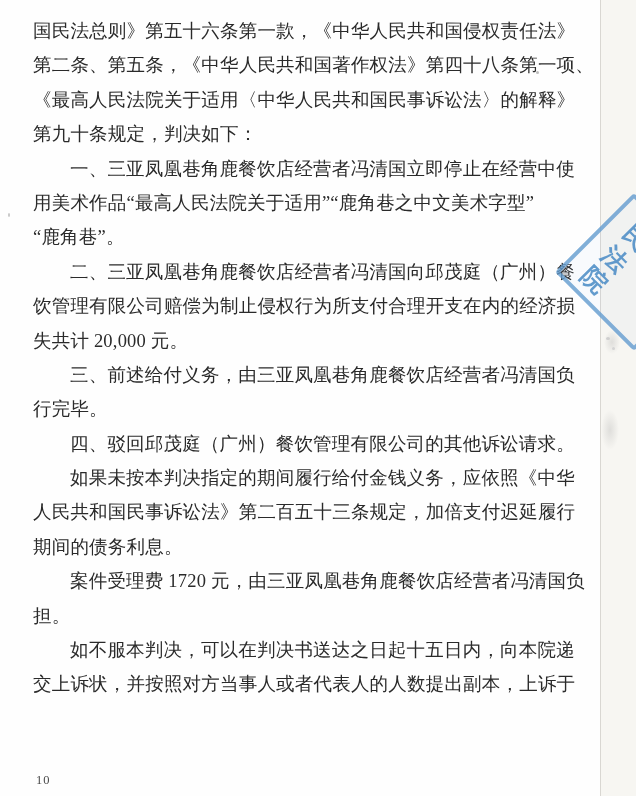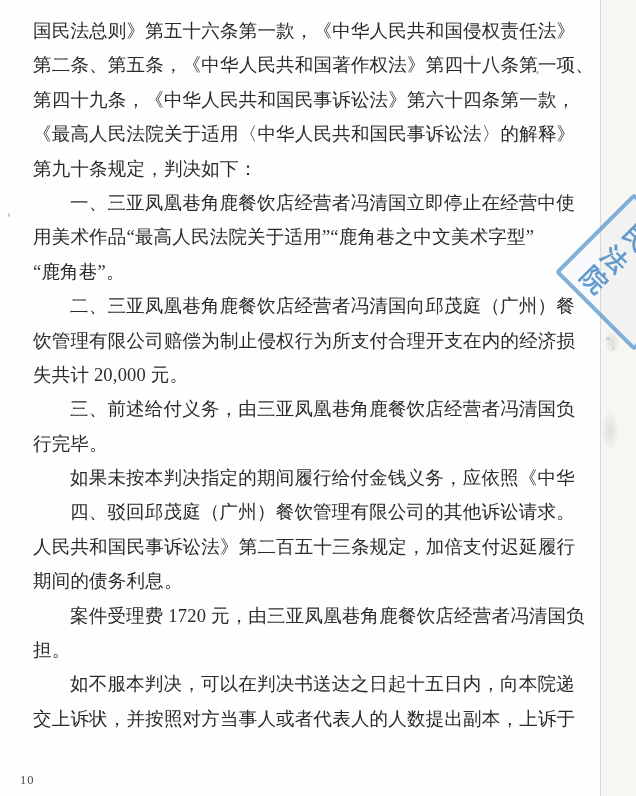--- a/index.html
+++ b/index.html
@@ -30,21 +30,21 @@
   .text-body{
     position:absolute;top:14px;left:33px;width:552px;
     font-size:18.5px;line-height:34.4px;
     color:#2a2a2a;
     letter-spacing:0.2px;
   }
   .line{white-space:nowrap;height:34.4px;}
   .line.indent{padding-left:37px;}
 
   .page-number{
-    position:absolute;left:20px;top:773px;
+    position:absolute;left:36px;top:773px;
     font-size:12.5px;color:#4a4a4a;letter-spacing:1px;
   }
 
   
   .stamp{
     position:absolute;left:578px;top:216px;
     width:112px;height:112px;
     transform:rotate(45deg);
     border:4px solid rgba(96,154,206,0.78);
     border-radius:4px;
@@ -74,33 +74,32 @@
   <div class="smudge" style="left:601px;top:410px;width:18px;height:40px;"></div>
   <div class="smudge" style="left:604px;top:330px;width:16px;height:24px;"></div>
   <div class="speck" style="left:606px;top:337px;width:4px;height:3px;background:#cfcfcf;"></div>
   <div class="speck" style="left:612px;top:347px;width:3px;height:3px;background:#d4d4d4;"></div>
   <div class="speck" style="left:536px;top:71px;width:3px;height:3px;background:#bdbdbd;"></div>
   <div class="speck" style="left:8px;top:213px;width:2px;height:4px;background:#c6c6c6;"></div>
 
   <div class="text-body">
       <div class="line">国民法总则》第五十六条第一款，《中华人民共和国侵权责任法》</div>
       <div class="line">第二条、第五条，《中华人民共和国著作权法》第四十八条第一项、</div>
-      <div class="line">第四十九条，《中华人民共和国民事诉讼法》第六十四条第一款，</div>
       <div class="line">《最高人民法院关于适用〈中华人民共和国民事诉讼法〉的解释》</div>
       <div class="line">第九十条规定，判决如下：</div>
       <div class="line indent">一、三亚凤凰巷角鹿餐饮店经营者冯清国立即停止在经营中使</div>
       <div class="line">用美术作品“最高人民法院关于适用”“鹿角巷之中文美术字型”</div>
       <div class="line">“鹿角巷”。</div>
       <div class="line indent">二、三亚凤凰巷角鹿餐饮店经营者冯清国向邱茂庭（广州）餐</div>
       <div class="line">饮管理有限公司赔偿为制止侵权行为所支付合理开支在内的经济损</div>
       <div class="line">失共计 20,000 元。</div>
       <div class="line indent">三、前述给付义务，由三亚凤凰巷角鹿餐饮店经营者冯清国负</div>
       <div class="line">行完毕。</div>
+      <div class="line indent">四、驳回邱茂庭（广州）餐饮管理有限公司的其他诉讼请求。</div>
       <div class="line indent">如果未按本判决指定的期间履行给付金钱义务，应依照《中华</div>
-      <div class="line indent">四、驳回邱茂庭（广州）餐饮管理有限公司的其他诉讼请求。</div>
       <div class="line">人民共和国民事诉讼法》第二百五十三条规定，加倍支付迟延履行</div>
       <div class="line">期间的债务利息。</div>
       <div class="line indent">案件受理费 1720 元，由三亚凤凰巷角鹿餐饮店经营者冯清国负</div>
       <div class="line">担。</div>
       <div class="line indent">如不服本判决，可以在判决书送达之日起十五日内，向本院递</div>
       <div class="line">交上诉状，并按照对方当事人或者代表人的人数提出副本，上诉于</div>
     </div>
 
   <div class="stamp">
     <div class="col col-left">民法院</div>

